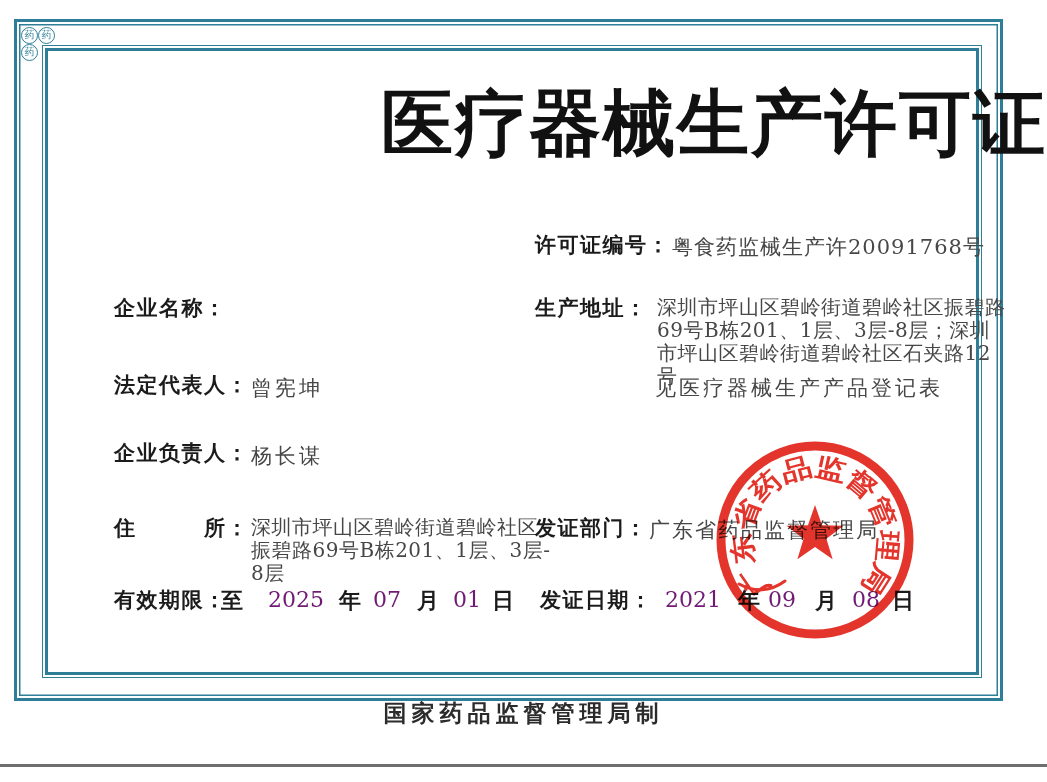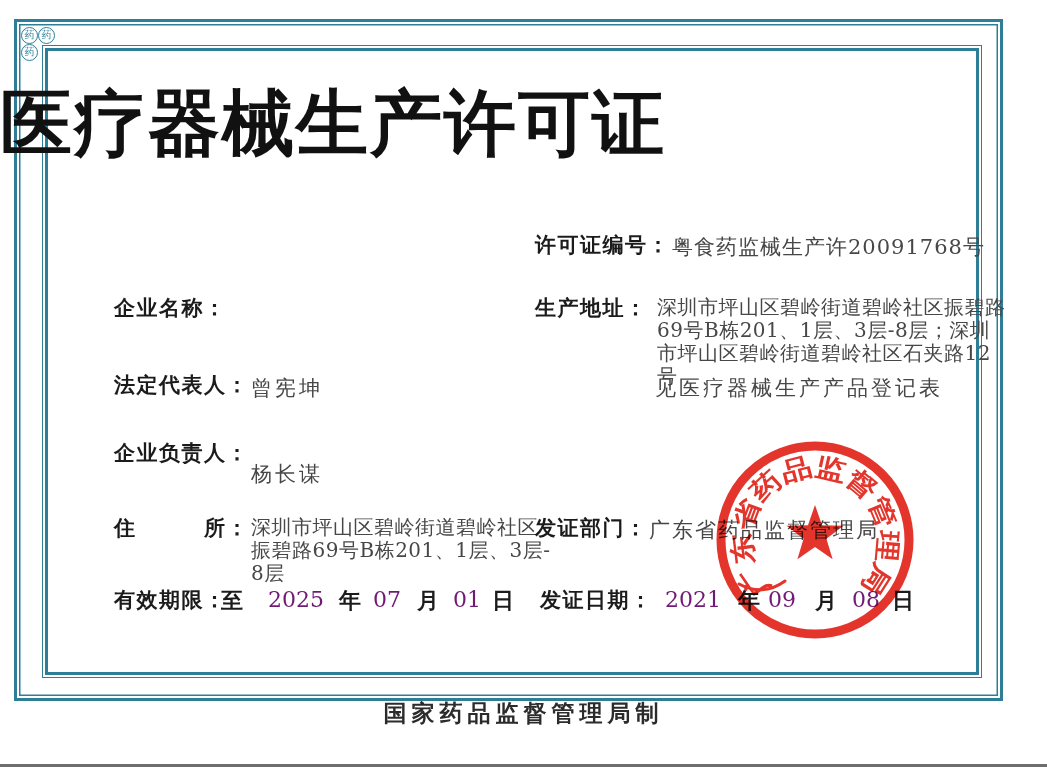--- a/index.html
+++ b/index.html
@@ -30,21 +30,21 @@
     box-shadow:inset 0 0 0 2px #ffffff, inset 0 0 0 5px var(--border-teal);
   }
   .corner-mark{
     position:absolute;width:17px;height:17px;border-radius:50%;
     border:1.5px solid var(--border-teal);background:#fdfefe;
     color:var(--border-teal);font-size:10px;line-height:14px;text-align:center;
     z-index:4;overflow:hidden;
   }
   .title{
     position:absolute;left:0;right:0;top:76px;
-    text-align:left;
+    text-align:right;
     font-size:72px;font-weight:700;letter-spacing:2px;
     color:#111111;
   }
   .lbl{
     position:absolute;
     font-size:21px;font-weight:700;color:var(--label-black);
     letter-spacing:1.5px;white-space:nowrap;
   }
   .val{
     position:absolute;
@@ -100,21 +100,21 @@
 
   <span class="lbl" style="left:535px;top:294px;">生产地址：</span>
   <span class="val wrap" style="left:657px;top:296px;width:352px;">深圳市坪山区碧岭街道碧岭社区振碧路69号B栋201、1层、3层-8层；深圳市坪山区碧岭街道碧岭社区石夹路12号</span>
 
   <span class="lbl" style="left:114px;top:371px;">法定代表人：</span>
   <span class="val" style="left:251px;top:374px;">曾宪坤</span>
 
   <span class="val" style="left:655px;top:374px;font-family:Liberation Serif, serif;">见医疗器械生产产品登记表</span>
 
   <span class="lbl" style="left:114px;top:439px;">企业负责人：</span>
-  <span class="val" style="left:251px;top:460px;text-align:right;">杨长谋</span>
+  <span class="val" style="left:251px;top:442px;text-align:right;">杨长谋</span>
 
   <span class="lbl" style="left:114px;top:514px;">住　　　所：</span>
   <span class="val wrap" style="left:251px;top:516px;width:300px;line-height:23px;">深圳市坪山区碧岭街道碧岭社区振碧路69号B栋201、1层、3层-8层</span>
 
   <span class="lbl" style="left:535px;top:514px;">发证部门：</span>
   <span class="val" style="left:649px;top:516px;letter-spacing:2px;">广东省药品监督管理局</span>
 
   <span class="lbl" style="left:114px;top:586px;">有效期限：</span>
   <span class="unit" style="left:221px;top:586px;">至</span>
   <span class="num" style="left:268px;top:587px;">2025</span>

